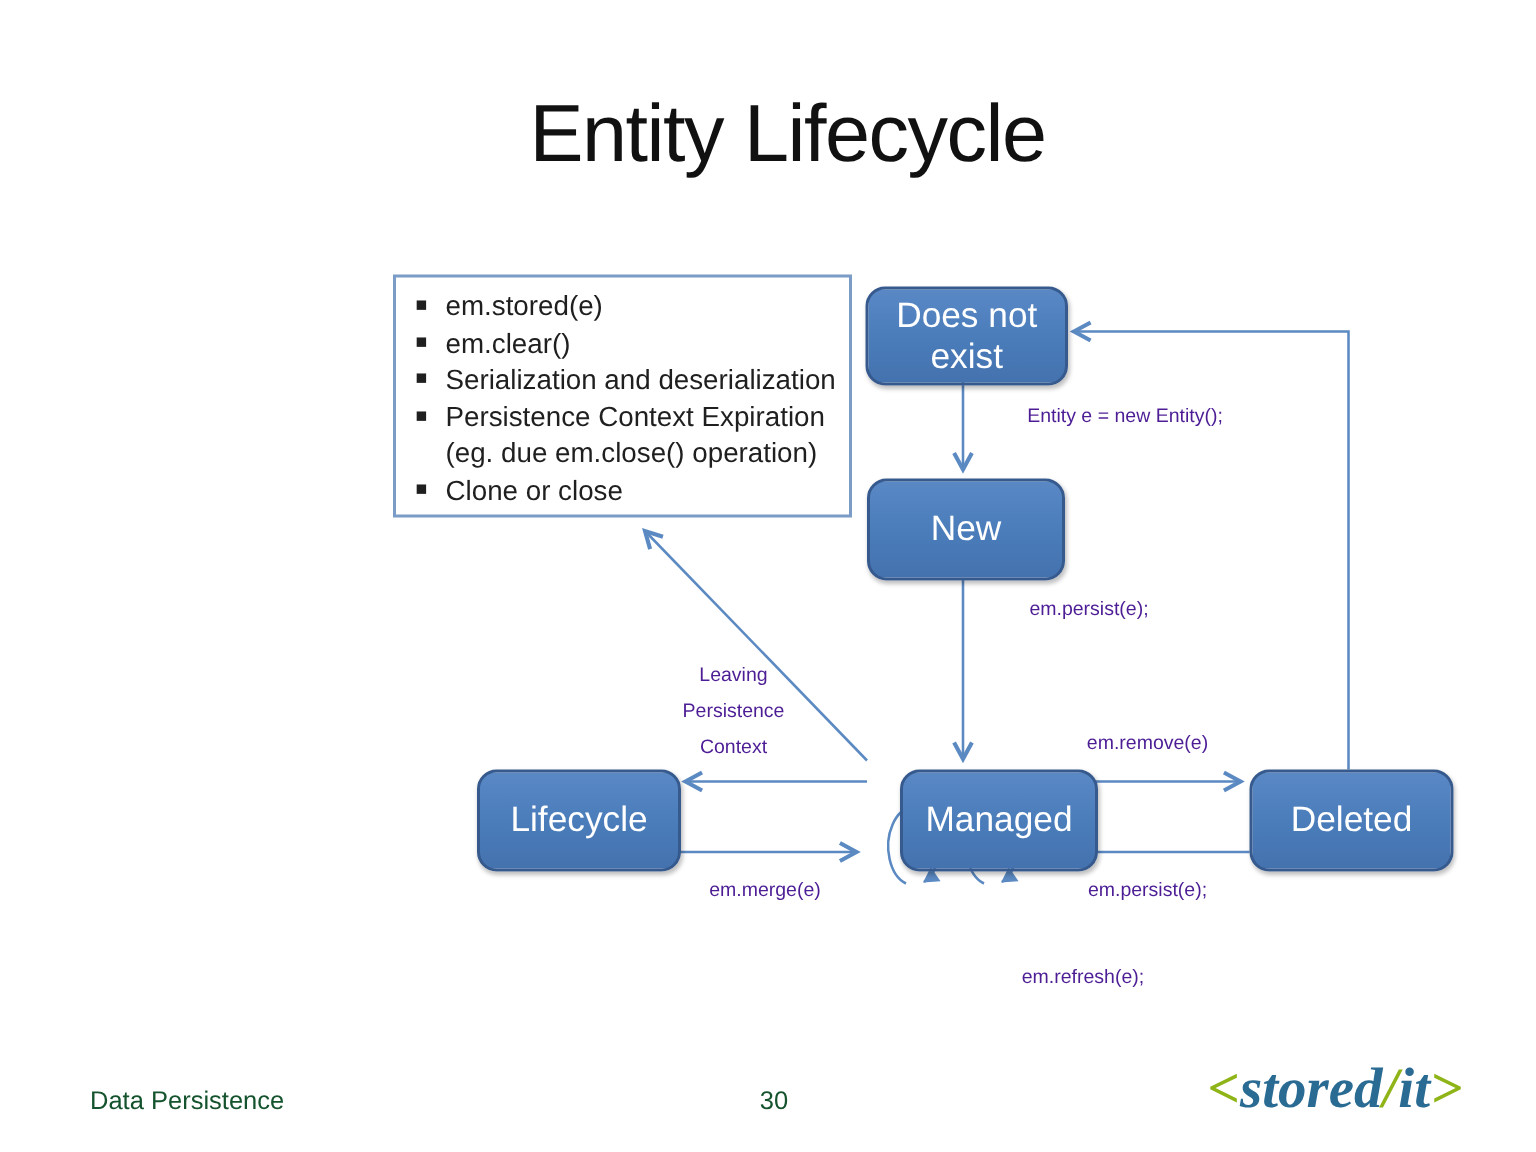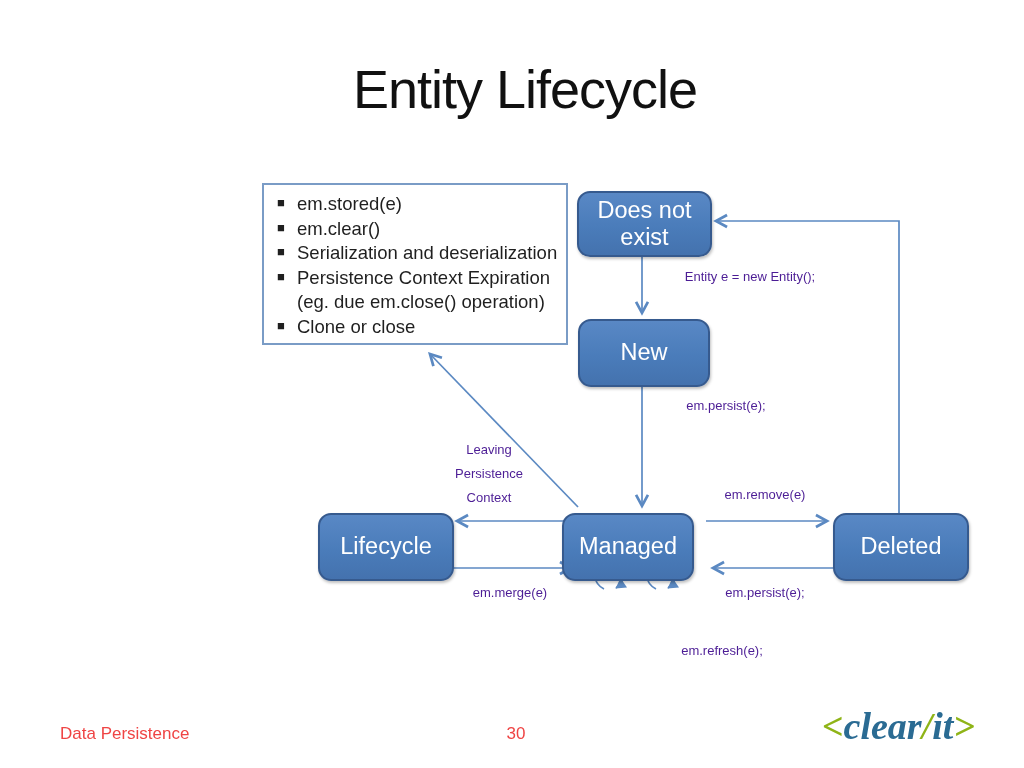--- a/index.html
+++ b/index.html
@@ -9,31 +9,31 @@
          font-size:54px;color:#111;letter-spacing:-1px;margin-left:13px;}
   svg.connectors{position:absolute;left:0;top:0;width:1024px;height:768px;}
   .state{position:absolute;display:flex;align-items:center;justify-content:center;
          text-align:center;color:#ffffff;font-size:23.5px;line-height:1.15;
          background:linear-gradient(180deg,#5988c5 0%,#4a7cba 55%,#4472ae 100%);
          border:2.5px solid #365a8e;border-radius:13px;
          box-shadow:1px 2px 3px rgba(0,0,0,0.25);}
   .st-dne{left:577px;top:191px;width:131px;height:62px;}
   .st-new{left:578px;top:319px;width:128px;height:64px;}
   .st-detached{left:318px;top:513px;width:132px;height:64px;}
-  .st-managed{left:562px;top:513px;width:128px;height:64px;}
+  .st-managed{left:600px;top:513px;width:128px;height:64px;}
   .st-deleted{left:833px;top:513px;width:132px;height:64px;}
   .notes{position:absolute;left:262px;top:183px;width:306px;height:162px;
          border:2px solid #7a9cc6;box-sizing:border-box;padding:7px 6px 6px 12px;
          font-size:18.5px;line-height:24.5px;color:#1f1f1f;}
   .notes ul{margin:0;padding:0;list-style:none;}
   .notes li{position:relative;padding-left:21px;}
   .notes li .bullet{position:absolute;left:1px;top:-1px;font-size:13px;color:#1f1f1f;}
   .lbl{position:absolute;font-size:13px;color:#4c1d95;white-space:pre-line;}
   .lbl.center{transform:translateX(-50%);text-align:center;}
-  .footer-txt{position:absolute;top:724px;font-size:17px;color:#ef4444;}
+  .footer-txt{position:absolute;top:724px;font-size:17px;color:#14532d;}
   .logo{position:absolute;top:704px;right:49px;font-family:"Liberation Serif",serif;
         font-style:italic;font-weight:bold;font-size:38px;letter-spacing:0px;white-space:nowrap;}
   .logo .g{color:#8fb417;}
   .logo .b{color:#2a6b93;}
 </style>
 </head>
 <body>
 
 <div class="slide">
 
@@ -85,16 +85,16 @@
 Persistence
 Context</div>
   <div class="lbl center" style="left:510px;top:585px;">em.merge(e)</div>
   <div class="lbl center" style="left:765px;top:585px;">em.persist(e);</div>
   <div class="lbl center" style="left:722px;top:643px;text-align:center;">em.refresh(e);</div>
 
   <div class="footer-txt" style="left:60px;">Data Persistence</div>
   <div class="footer-txt" style="left:516px;transform:translateX(-50%);">30</div>
 
   <div class="logo">
-    <span class="g">&lt;</span><span class="b">clear</span><span class="g">/</span><span class="b">it</span><span class="g">&gt;</span>
+    <span class="g">&lt;</span><span class="b">stored</span><span class="g">/</span><span class="b">it</span><span class="g">&gt;</span>
   </div>
 
 </div>
 
 </body></html>

